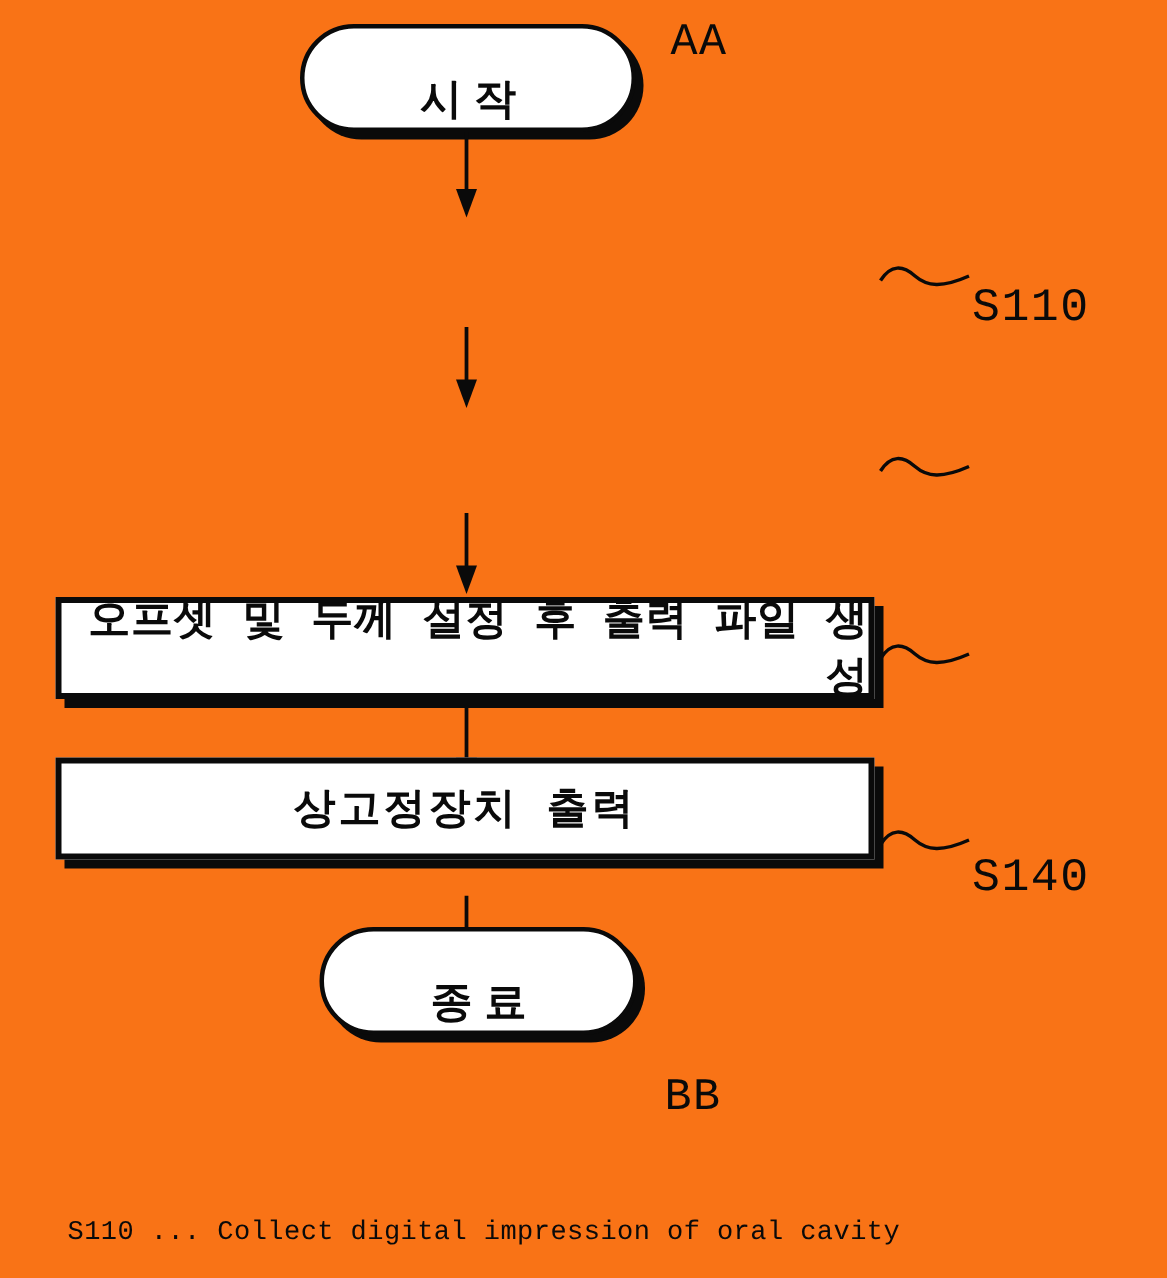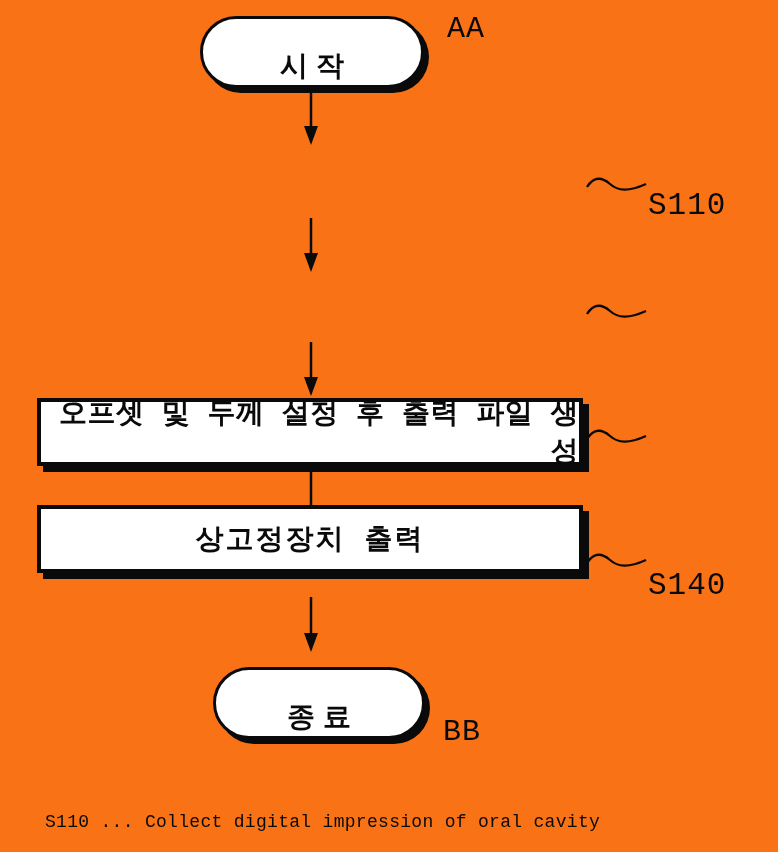--- a/index.html
+++ b/index.html
@@ -133,21 +133,21 @@
   <svg class="abs" style="left:586px; top:548px;" width="62" height="26">
     <path d="M1,15 C8,4 16,5 24,12 C32,19 42,20 60,12" fill="none" stroke="#0a0a0a" stroke-width="2.3"></path>
   </svg>
   <div class="step-ref" style="left:648px; top:546px;margin-top:22px;">S140</div>
 
   <svg class="abs" style="left:301px; top:597px;" width="20" height="56">
     <line x1="10" y1="0" x2="10" y2="40" stroke="#0a0a0a" stroke-width="2.5"></line>
     <polygon points="3,36 17,36 10,55" fill="#0a0a0a"></polygon>
   </svg>
 
-  <div class="terminal" style="left:213px; top:667px; width:206px; height:66px;">
+  <div class="terminal" style="left:213px; top:618px; width:206px; height:66px;">
     <span>종료</span>
   </div>
 
   <div class="corner-label" style="left:443px; top:715px;">BB</div>
 
   <div class="caption">S110 ... Collect digital impression of oral cavity</div>
 
 </div>
 
 </body></html>

